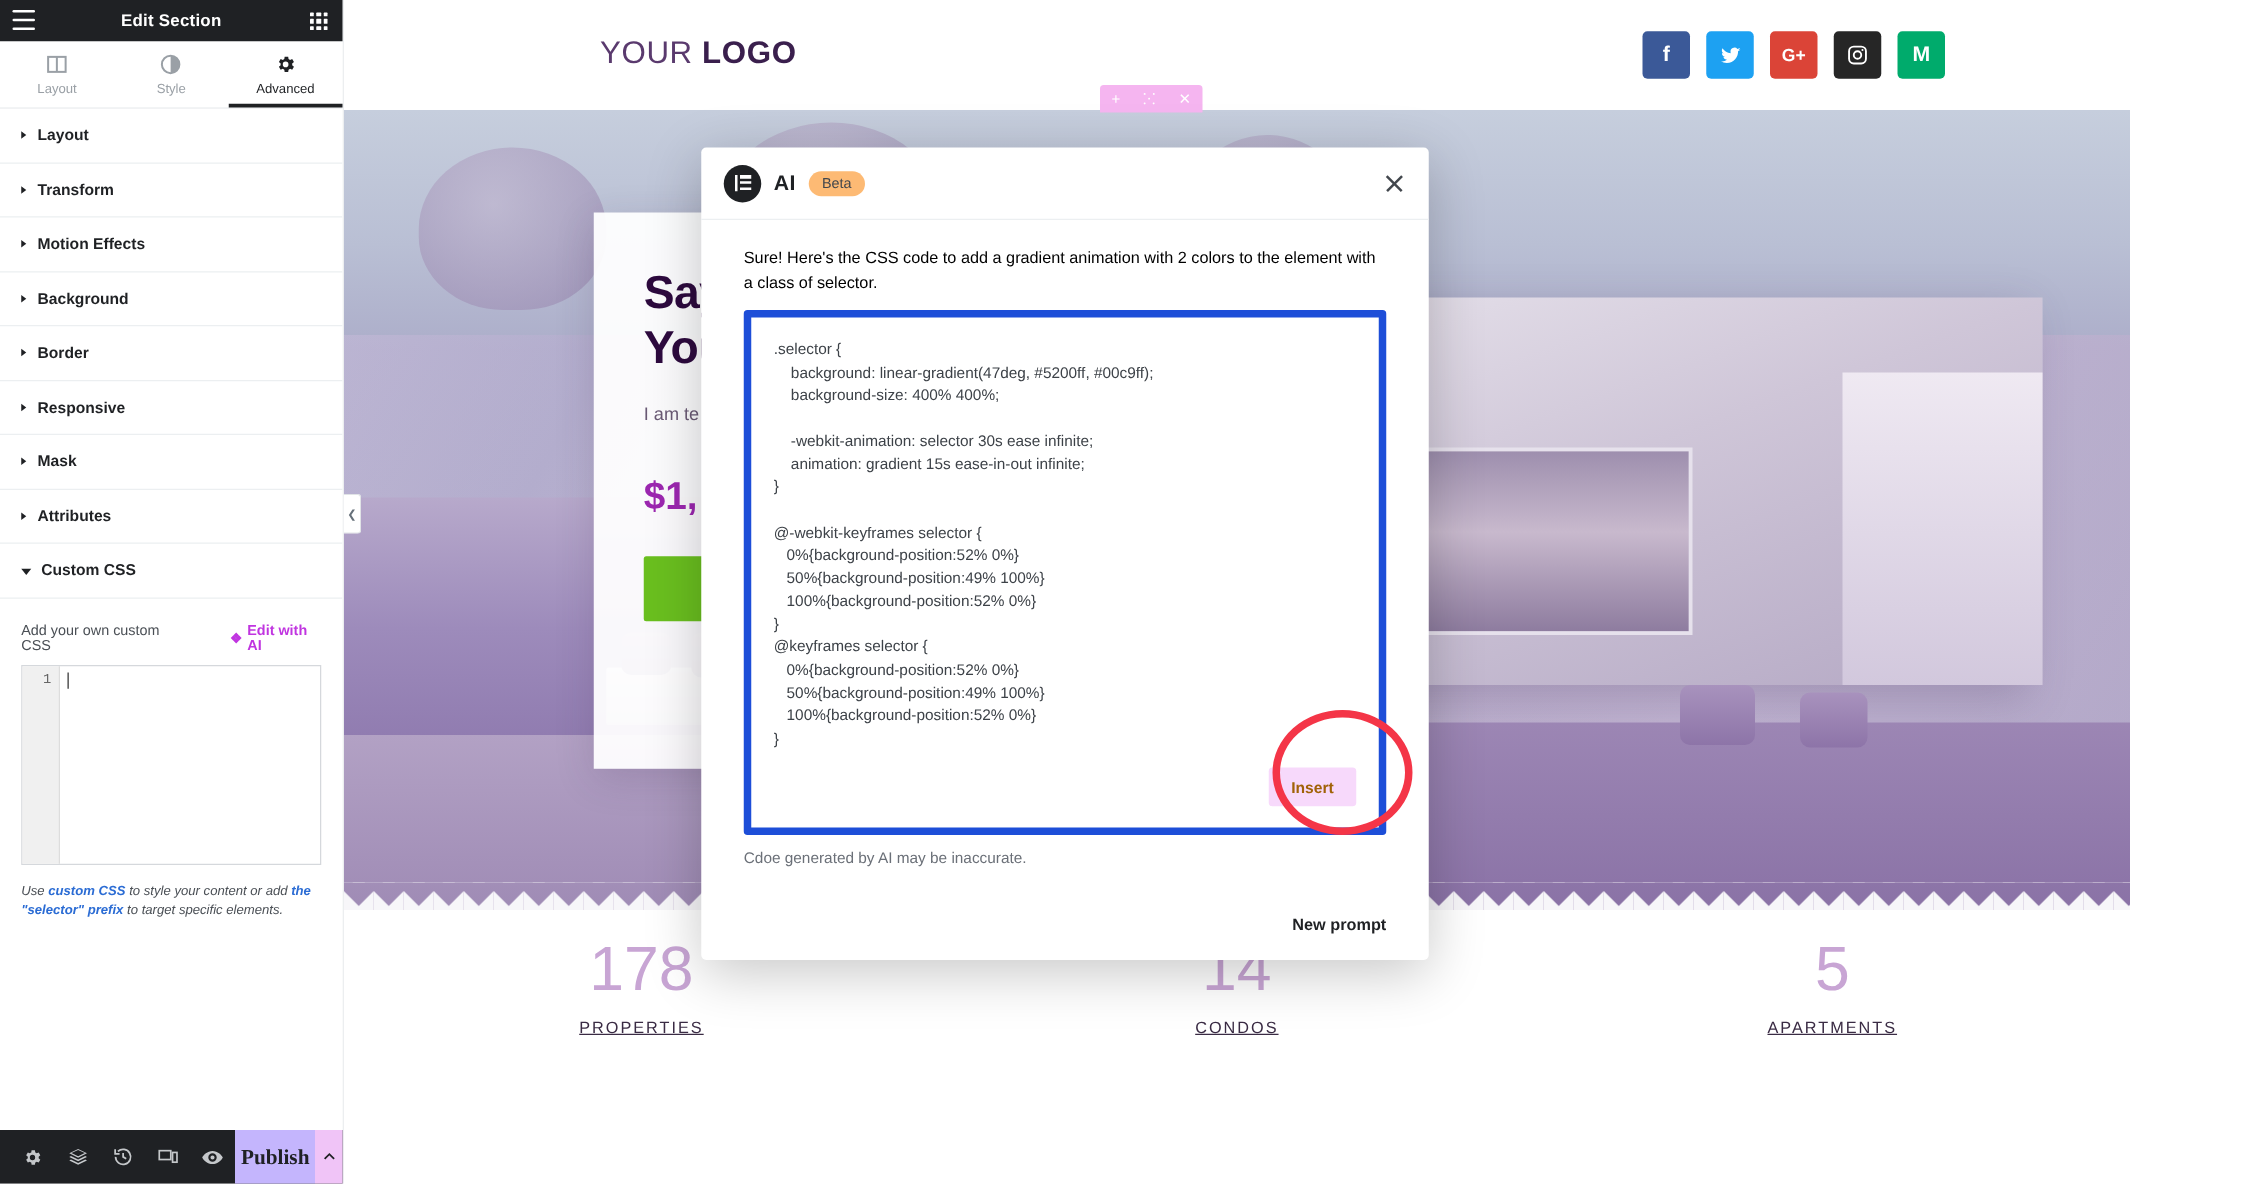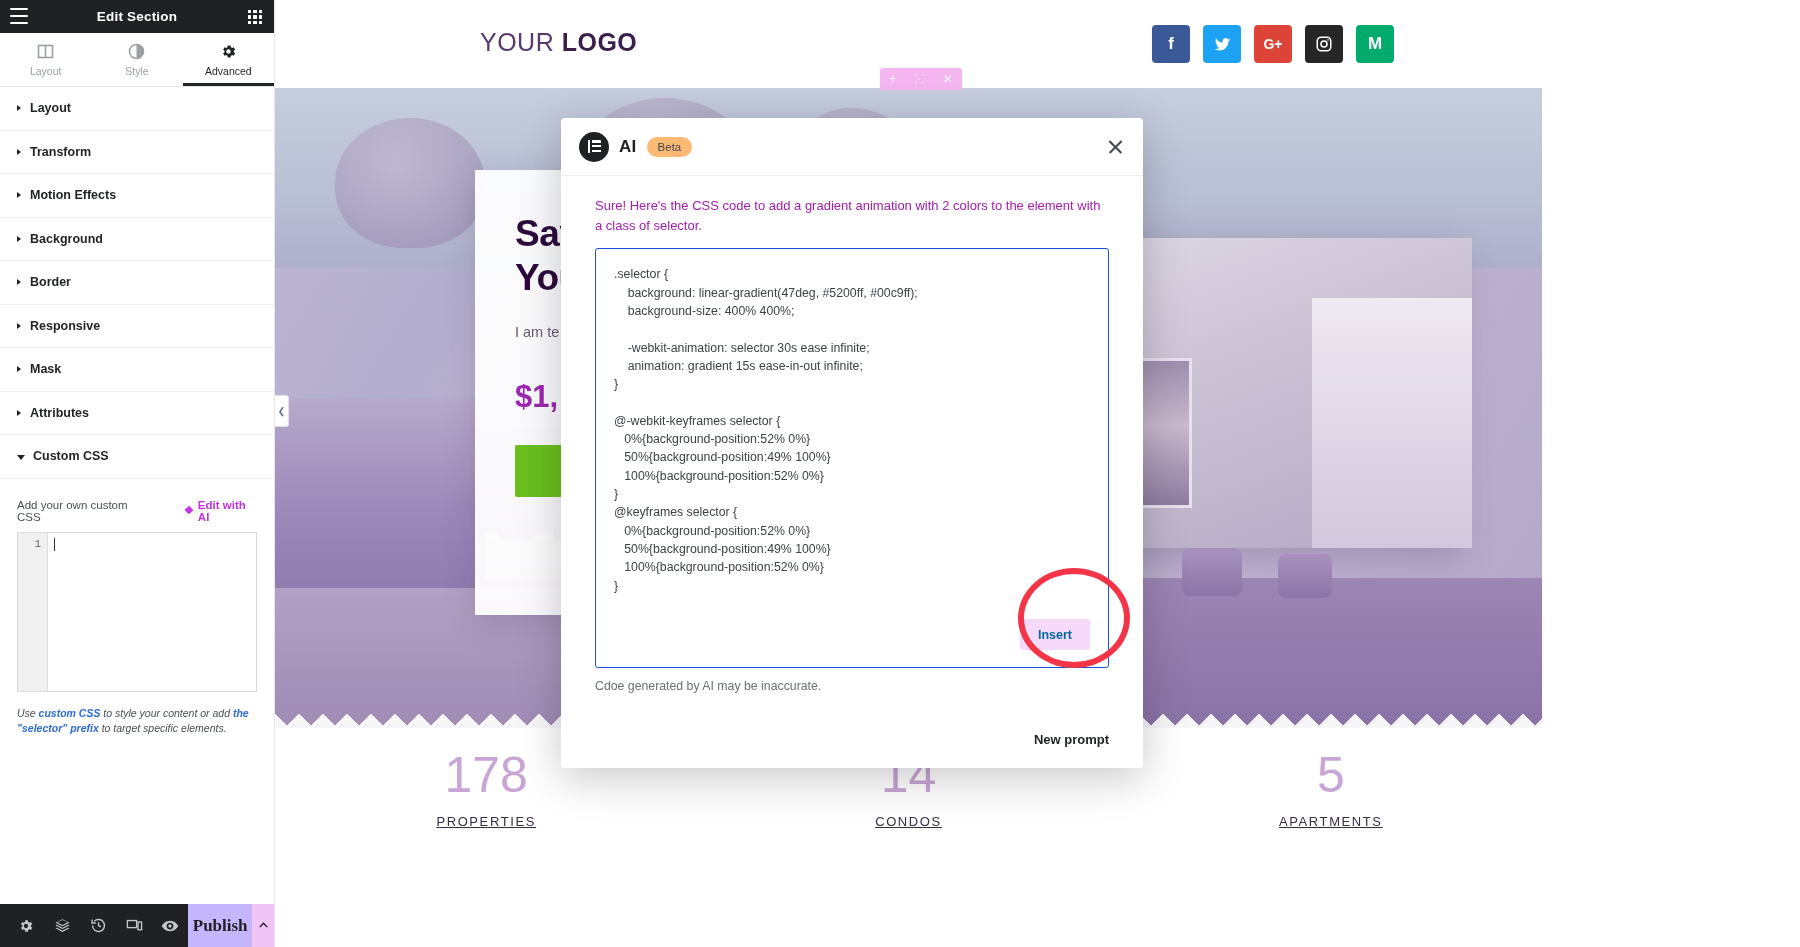--- a/index.html
+++ b/index.html
@@ -1,21 +1,21 @@
 <!DOCTYPE html>
 <html><head>
 <meta charset="utf-8">
 <style>
   * { box-sizing: border-box; margin: 0; padding: 0; }
   html, body {
     width: 1800px; height: 947px;
     font-family: "Liberation Sans", sans-serif;
     overflow: hidden; background: #fff;
   }
-  #root { position: relative; width: 1542px; height: 947px; border-radius: 15px; }
+  #root { position: relative; width: 1704px; height: 947px; border-radius: 15px; }
 
   
   .panel {
     position: absolute; left: 0; top: 0;
     width: 275px; height: 947px;
     background: #fff;
     border-right: 1px solid #e6e9ec;
     display: flex; flex-direction: column;
     z-index: 40;
   }
@@ -286,33 +286,33 @@
     cursor: pointer;
   }
   .modal-close::before, .modal-close::after {
     content: ""; position: absolute; left: 2px; top: 9px; width: 17px;
     height: 1.6px; background: #42474d;
   }
   .modal-close::before { transform: rotate(45deg); }
   .modal-close::after { transform: rotate(-45deg); }
 
   .modal-body { flex: 1; padding: 20px 34px 0 34px; overflow: hidden; }
-  .intro { font-size: 13px; line-height: 1.55; color: #a21caf; }
+  .intro { font-size: 13px; line-height: 1.55; color: #000000; }
   .code-card {
-    margin-top: 12px; border: 1px solid #1d4ed8; border-radius: 3px;
+    margin-top: 12px; border: 6px solid #1d4ed8; border-radius: 3px;
     height: 420px; position: relative; padding: 16px 18px;
     font-family: "Liberation Sans", sans-serif;
   }
   .code-card pre {
     font-family: "Liberation Sans", sans-serif; font-size: 12.3px;
     line-height: 1.49; color: #3d4248; white-space: pre;
   }
   .insert-btn {
     position: absolute; right: 18px; bottom: 17px; width: 70px; height: 31px;
-    background: #f7d9fb; color: #0369a1; border-radius: 3px;
+    background: #f7d9fb; color: #a16207; border-radius: 3px;
     display: flex; align-items: center; justify-content: center;
     font-size: 12.5px; font-weight: bold; cursor: pointer;
   }
   .disclaimer { margin-top: 11px; font-size: 12.3px; color: #6b7078; }
   .modal-foot {
     height: 58px; display: flex; align-items: center; justify-content: flex-end;
     padding: 0 34px;
   }
   .new-prompt { font-size: 13px; font-weight: bold; color: #1f2124; cursor: pointer; }
 

